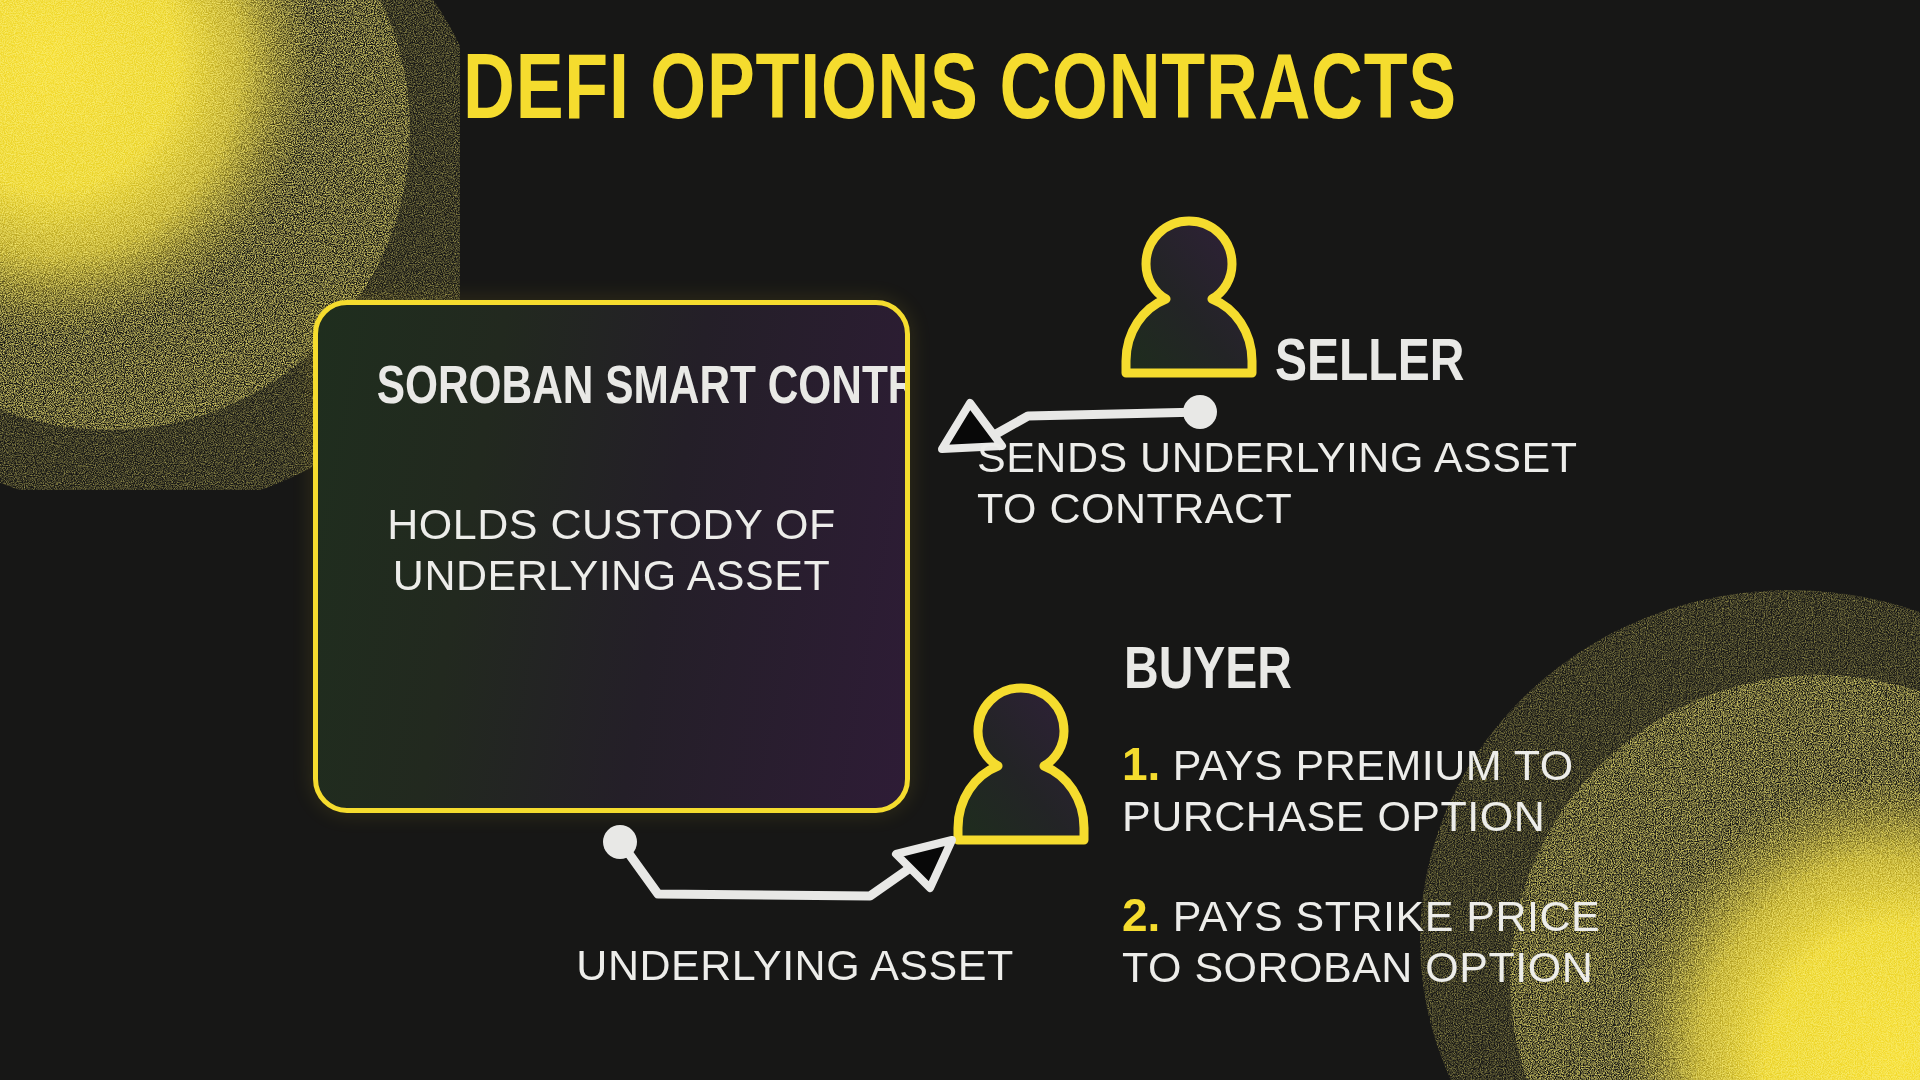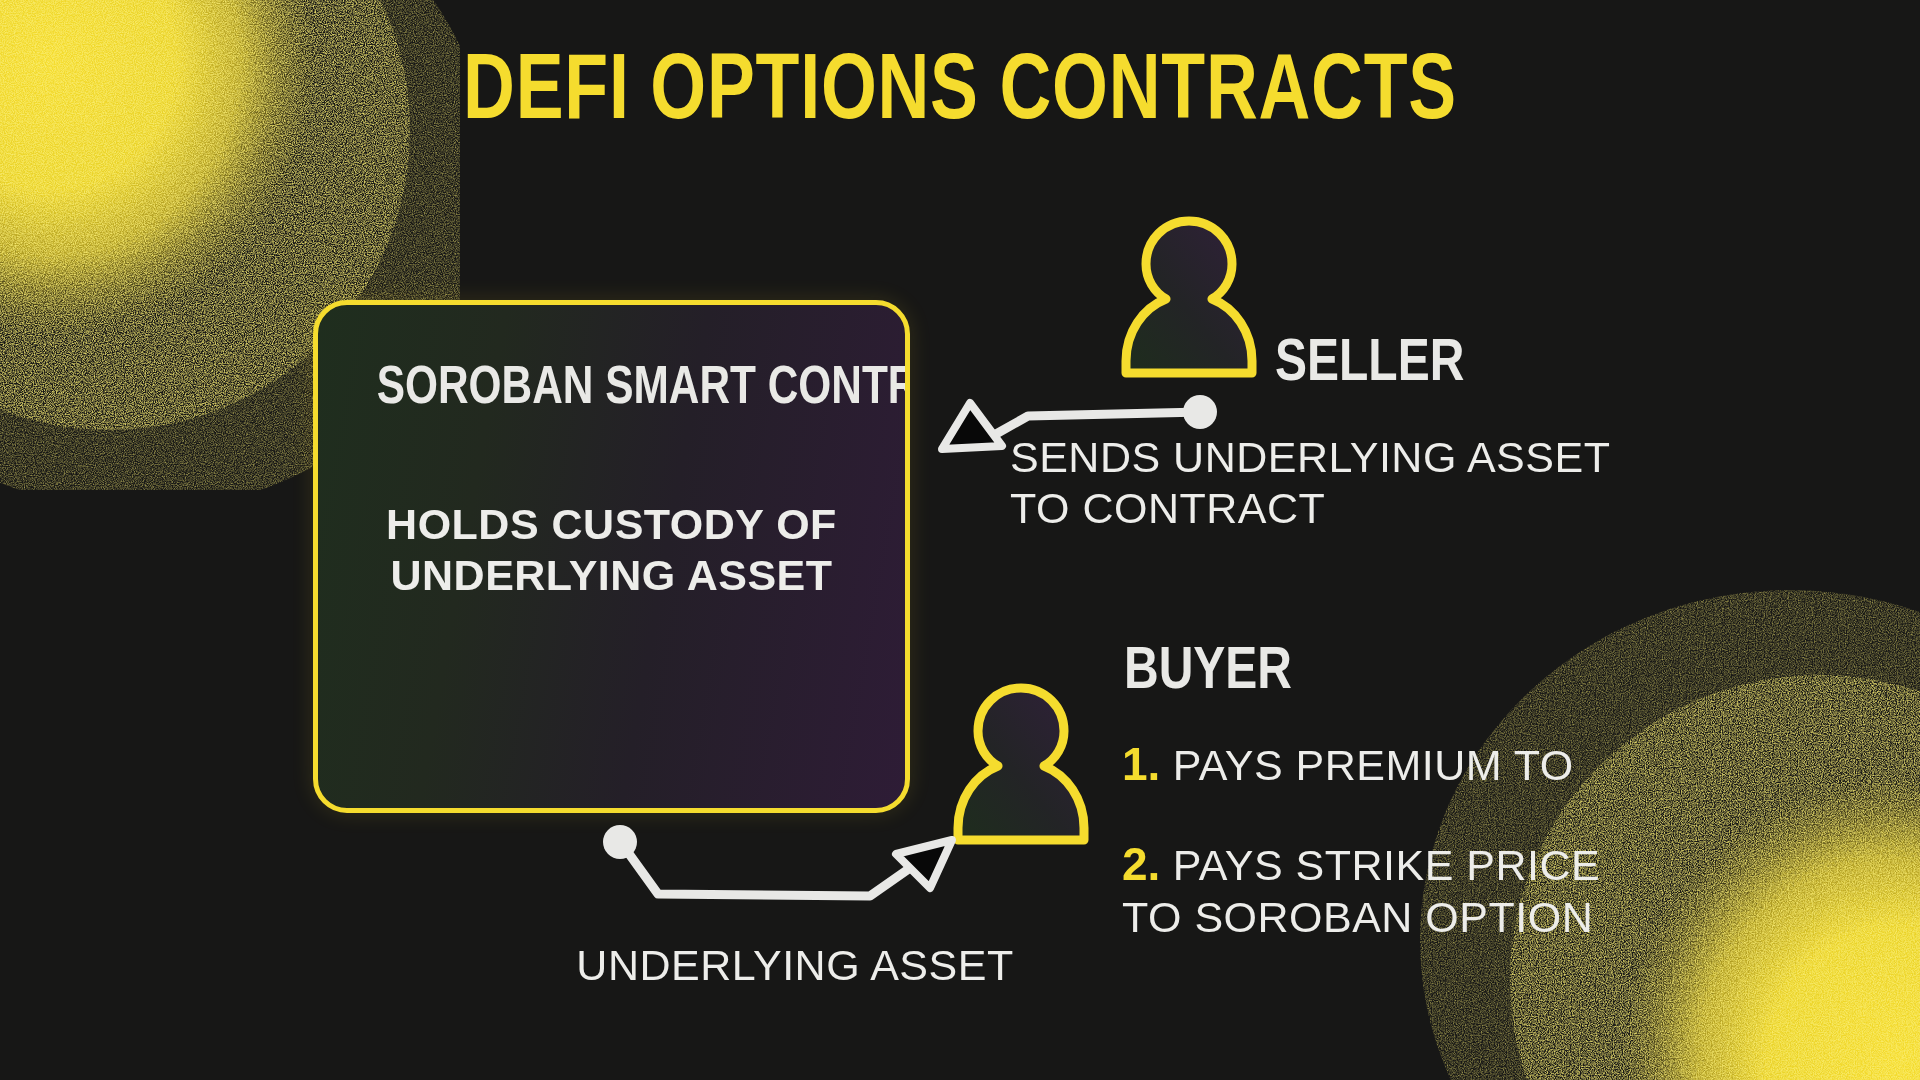--- a/index.html
+++ b/index.html
@@ -52,21 +52,21 @@
     line-height:1;
     letter-spacing:0px;
     transform:scaleX(0.8);
     white-space:nowrap;
   }
   #contract-card-body {
     margin-top:88px;
     text-align:center;
     color:#EDEDEA;
     font-size:43px;
-    font-weight:700;
+    font-weight:400;
     line-height:1.19;
     letter-spacing:0.5px;
     padding:0 26px;
   }
   #contract-card-body div { white-space:nowrap; }
 
   
   .person-icon { position:absolute; }
   #seller-icon { left:1118px; top:213px; width:142px; height:168px; }
   #buyer-icon  { left:950px;  top:680px; width:142px; height:168px; }
@@ -91,21 +91,21 @@
 
   
   .flow-caption {
     position:absolute;
     color:#EDEDEA;
     font-size:43px;
     font-weight:300;
     line-height:1.18;
     letter-spacing:0.5px;
   }
-  #caption-seller { left:1010px; top:432px; text-align:left; }
+  #caption-seller { left:977px; top:432px; text-align:left; }
   #caption-buyer  { left:570px;  top:940px; width:450px; text-align:center; }
   .flow-caption div { white-space:nowrap; }
 
   
   #buyer-steps {
     position:absolute;
     left:1122px; top:737px;
     width:500px;
     color:#EDEDEA;
     font-size:43px;
@@ -245,20 +245,21 @@
 <div class="flow-caption" id="caption-buyer">
   <div>UNDERLYING ASSET</div>
 </div>
 
 <div id="buyer-steps">
   <div class="buyer-step">
     <div class="buyer-step-text">
       <span class="step-number">1.</span>
       <span>PAYS PREMIUM TO</span>
     </div>
+    <div class="buyer-step-text">PURCHASE OPTION</div>
   </div>
   <div class="buyer-step">
     <div class="buyer-step-text">
       <span class="step-number">2.</span>
       <span>PAYS STRIKE PRICE</span>
     </div>
     <div class="buyer-step-text">TO SOROBAN OPTION</div>
   </div>
 </div>
 

